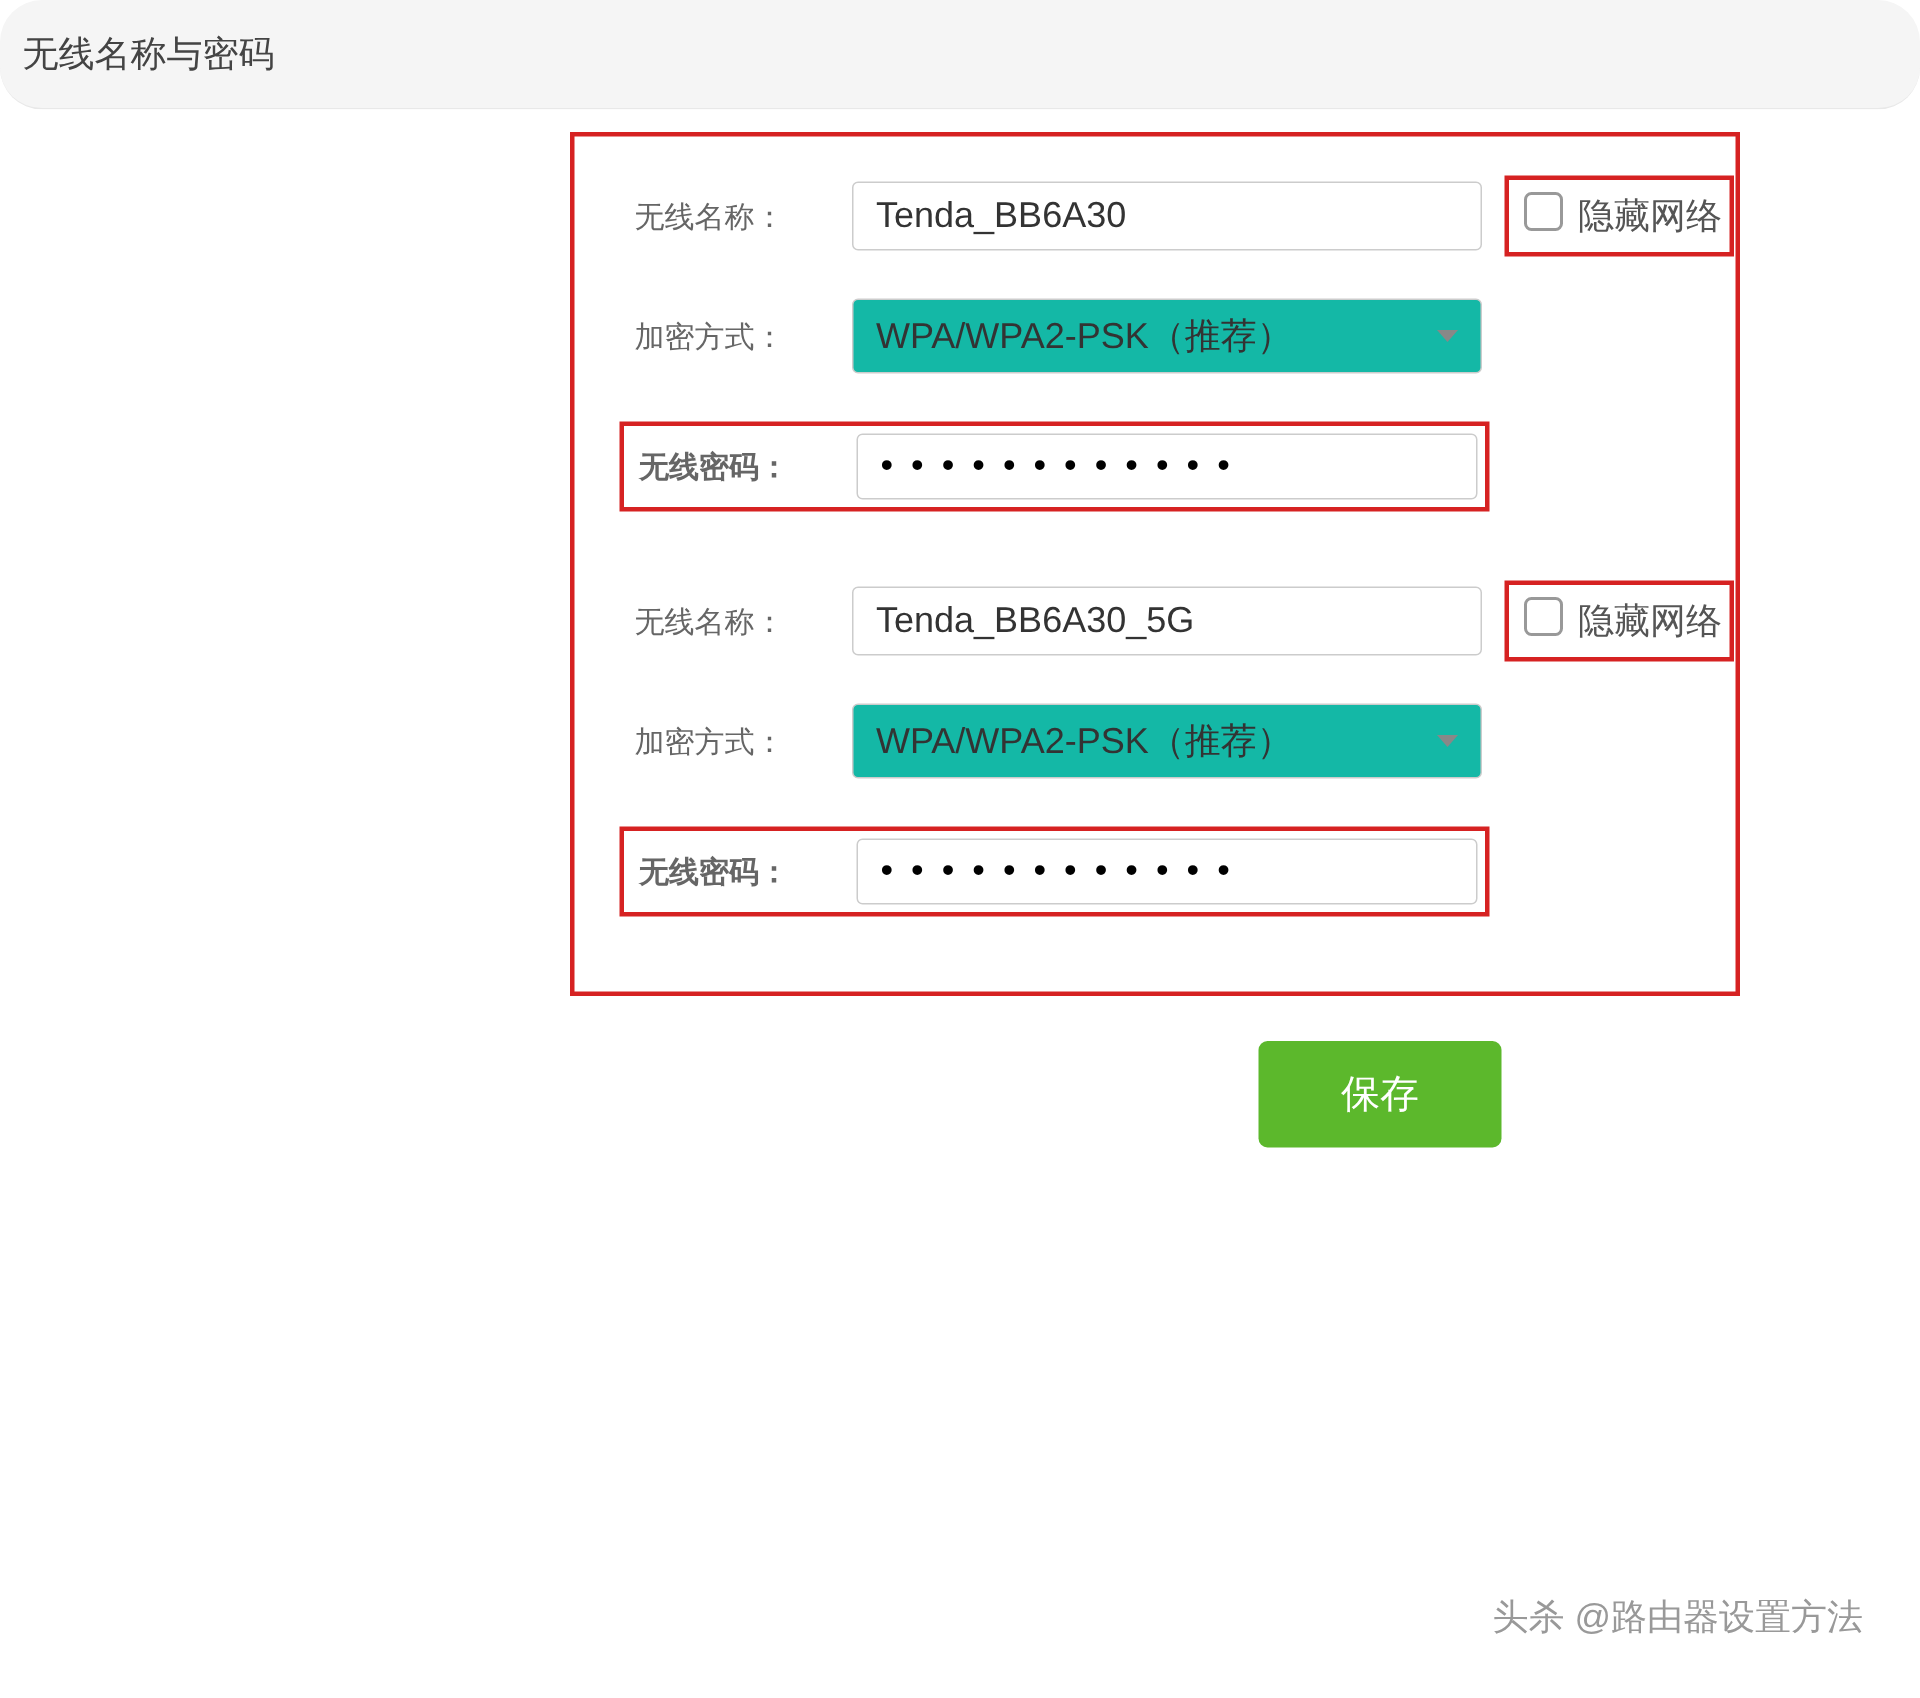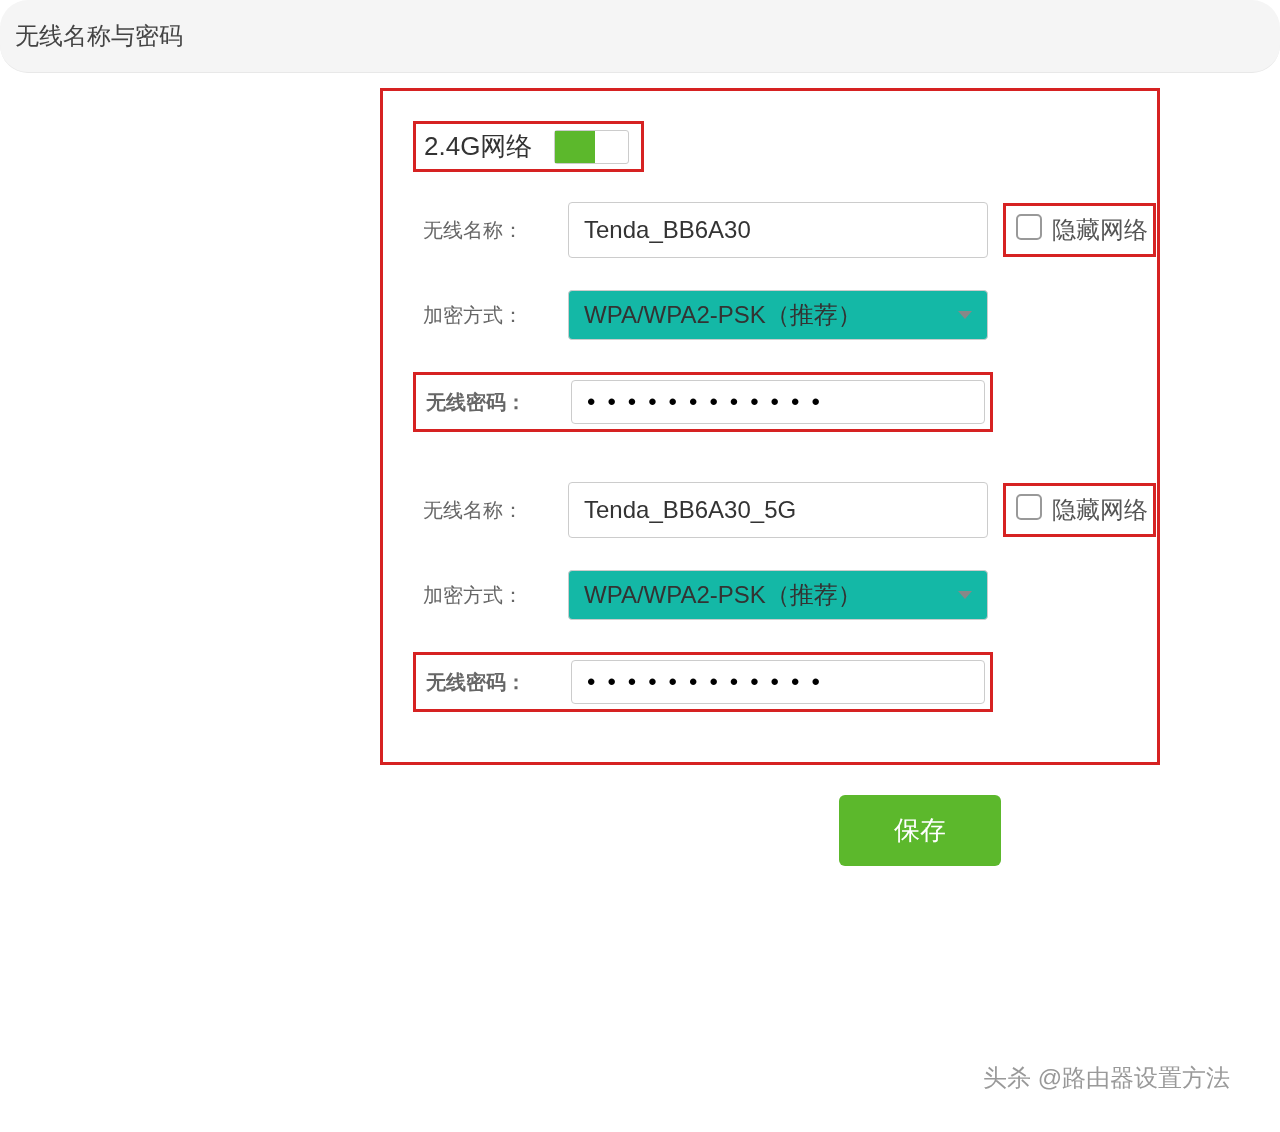--- a/index.html
+++ b/index.html
@@ -78,21 +78,21 @@
     }
     .form-label {
       width: 155px;
       text-align: left;
       font-size: 20px;
       color: #666;
       padding-left: 10px;
     }
     .text-input {
       flex: 0 0 420px;
-      height: 56px;
+      height: 46px;
       border: 1px solid #ccc;
       border-radius: 4px;
       padding: 0 15px;
       font-size: 24px;
       color: #333;
       background: #fff;
     }
     .select-wrap {
       flex: 0 0 420px;
       height: 50px;
@@ -169,43 +169,37 @@
       background: #5cb82c;
       color: #fff;
       border: none;
       border-radius: 6px;
       padding: 18px 55px;
       font-size: 26px;
       cursor: pointer;
     }
     .watermark {
       position: absolute;
-      right: 50px;
+      right: 38px;
       bottom: 38px;
       font-size: 24px;
       color: #999;
     }
   </style>
 </head>
 <body>
 
 <div class="header">
   <span>无线名称与密码</span>
 </div>
 
 <div class="content-wrapper">
   <div class="form-container">
 
     
-    <div class="network-header">
-      <span class="network-title-24">2.4G网络</span>
-      <div class="toggle">
-        <div class="toggle-on"></div>
-      </div>
-    </div>
 
     
     <div class="form-row">
       <div class="form-label">无线名称：</div>
       <input type="text" class="text-input" value="Tenda_BB6A30" style="">
       <div class="hide-network">
         <div class="checkbox"></div>
         <span class="hide-label">隐藏网络</span>
       </div>
     </div>

